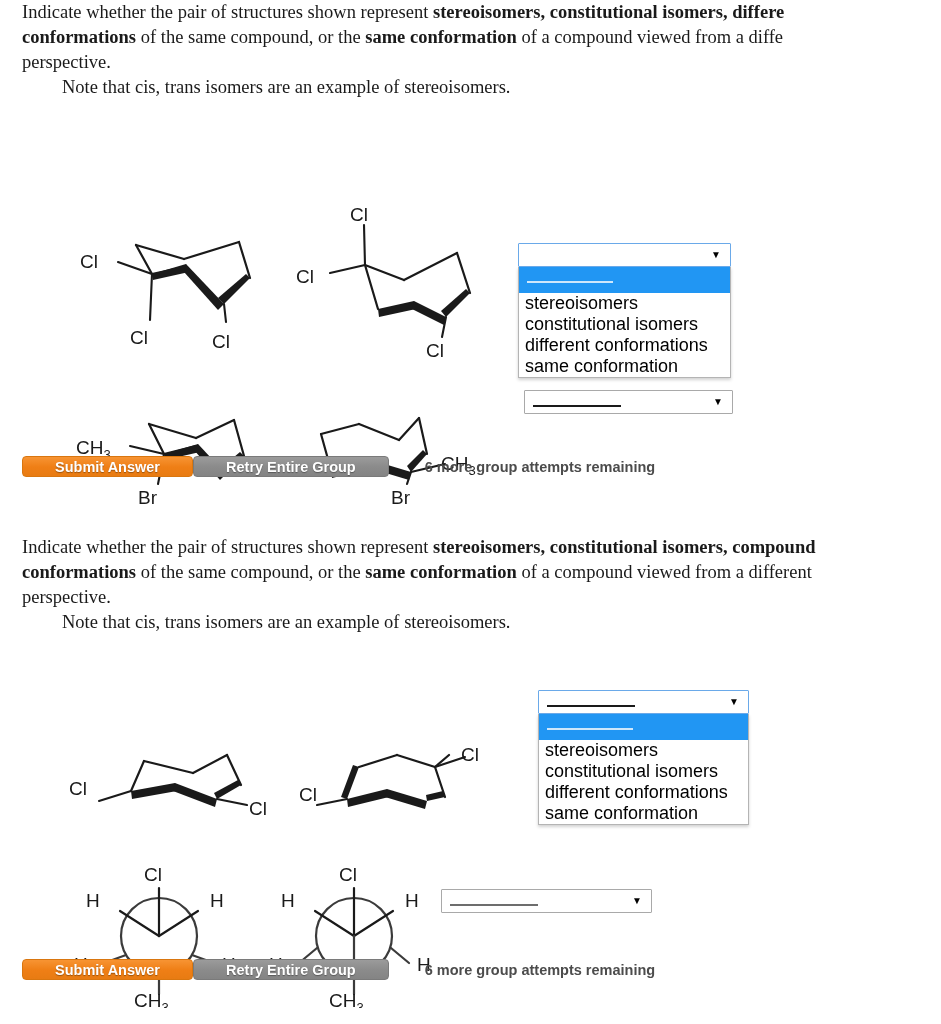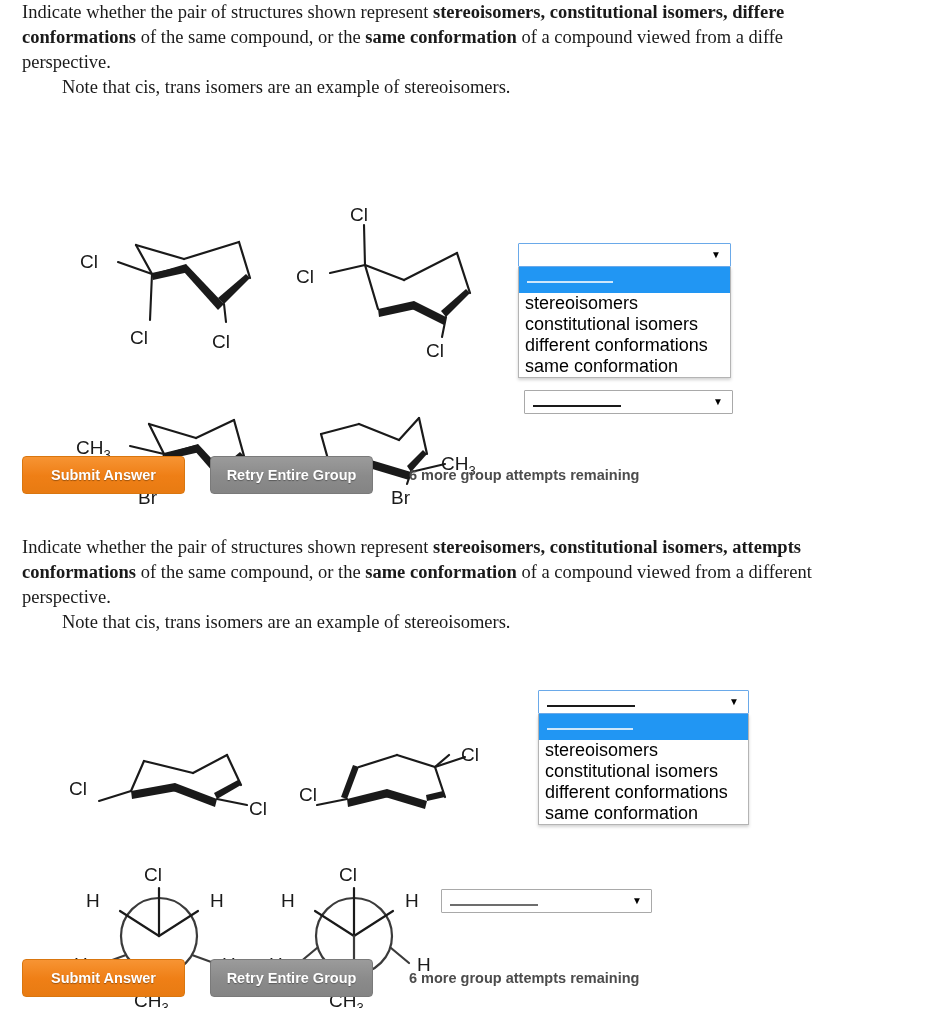--- a/index.html
+++ b/index.html
@@ -131,34 +131,33 @@
   
   .actions { position: absolute; left: 18px; display: flex; align-items: center; }
   .btn {
     border: none;
     cursor: pointer;
     font-family: "Liberation Sans", sans-serif;
     font-weight: bold;
     font-size: 14.5px;
     color: #ffffff;
     border-radius: 4px;
-    height: 38px;
-    padding: 0 8px;
+    height: 21px;
+    padding: 0 32px;
     text-shadow: 0 1px 1px rgba(0,0,0,0.35);
   }
   .btn-submit {
     background: linear-gradient(180deg,#f79433 0%,#ef7f16 52%,#e87b12 100%);
     border: 1px solid #d9760f;
     min-width: 163px;
   }
   .btn-retry {
     background: linear-gradient(180deg,#9b9b9b 0%,#8b8b8b 52%,#848484 100%);
     border: 1px solid #7a7a7a;
     min-width: 163px;
-    margin-left: 25px;
     text-align: center;
   }
   .attempts {
     margin-left: 36px;
     font-family: "Liberation Sans", sans-serif;
     font-weight: bold;
     font-size: 14.5px;
     color: #4c4c4c;
   }
 
@@ -295,21 +294,21 @@
   <div class="actions" style="top:456px;">
     <button class="btn btn-submit">Submit Answer</button>
     <button class="btn btn-retry">Retry Entire Group</button>
     <span class="attempts">6 more group attempts remaining</span>
   </div>
 </div>
 
 <div class="question-block" id="question-2">
 
   <div class="prompt">
-    <span class="line">Indicate whether the pair of structures shown represent <b>stereoisomers, constitutional isomers, attempts</b></span>
+    <span class="line">Indicate whether the pair of structures shown represent <b>stereoisomers, constitutional isomers, compound</b></span>
     <span class="line"><b>conformations</b> of the same compound, or the <b>same conformation</b> of a compound viewed from a different</span>
     <span class="line">perspective.</span>
   </div>
   <div class="note">Note that cis, trans isomers are an example of stereoisomers.</div>
 
   <div class="structures">
 
     <div class="struct" style="left:65px; top:108px;">
       <svg width="230" height="90" viewBox="0 0 230 90">
         <g stroke="#1a1a1a" fill="none" stroke-width="2.2" stroke-linecap="round" stroke-linejoin="round">

